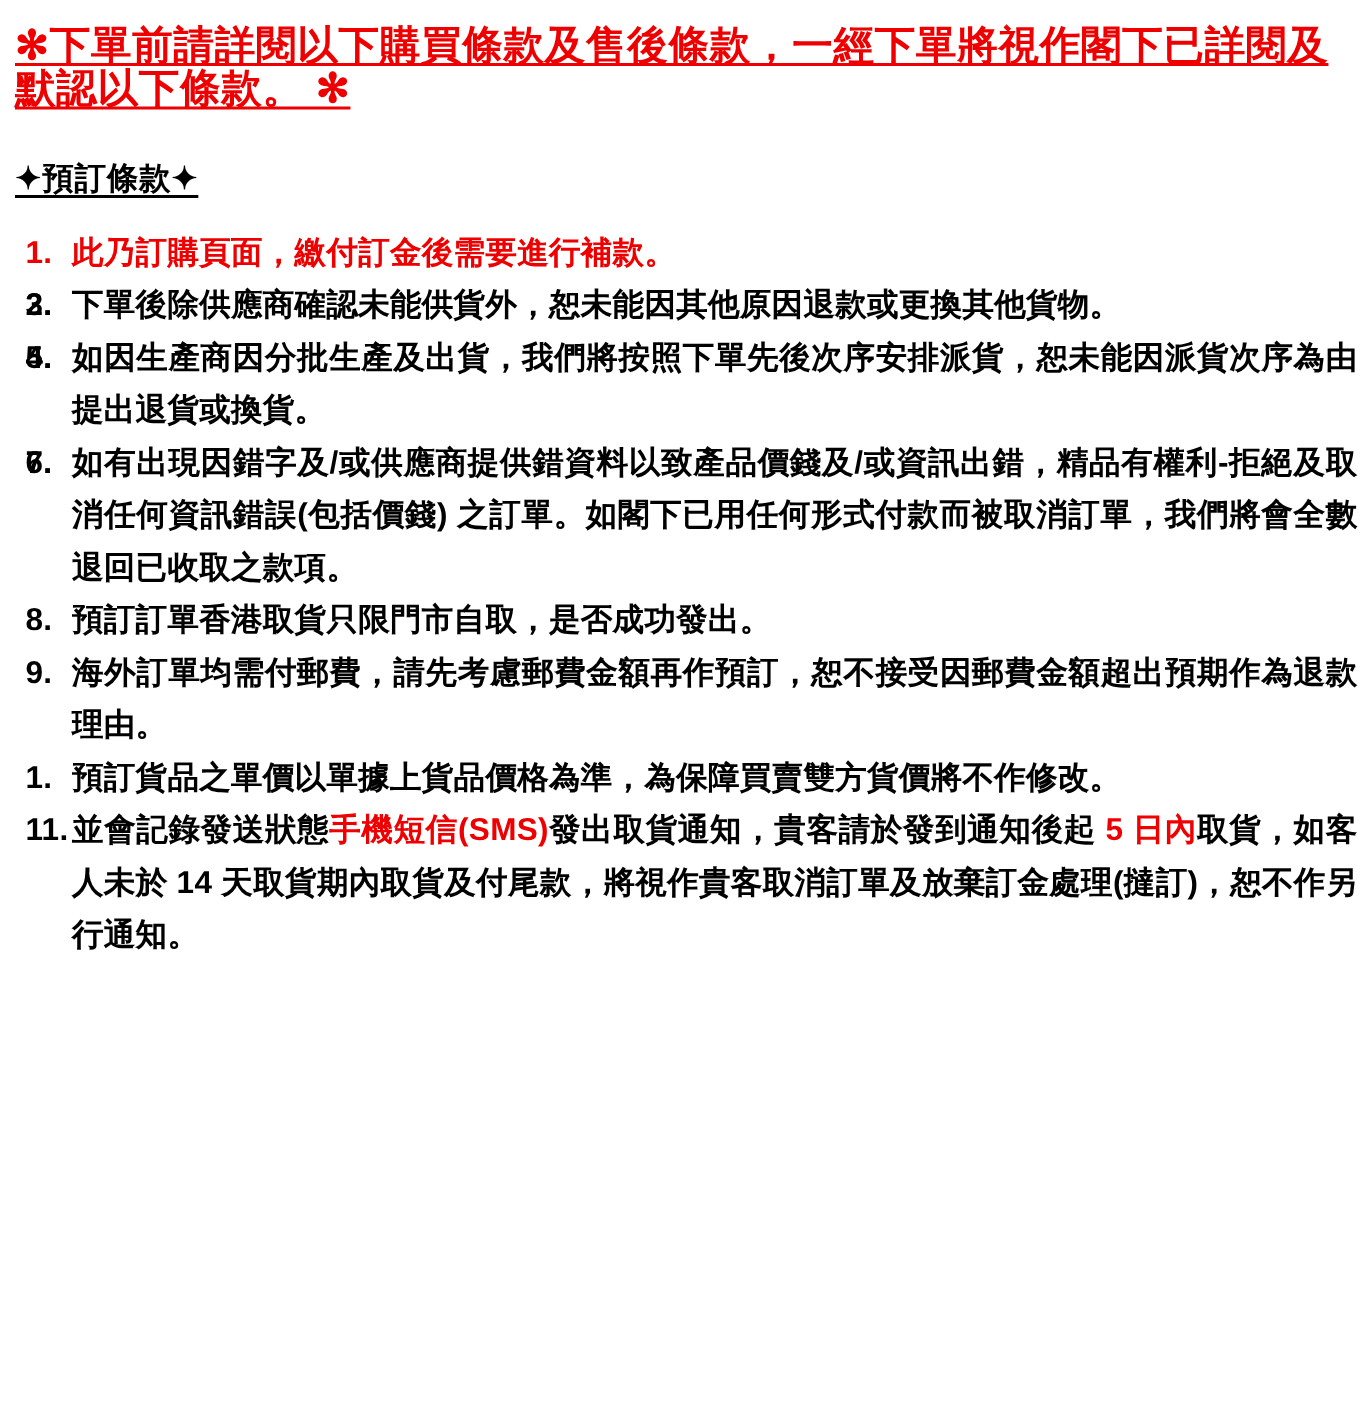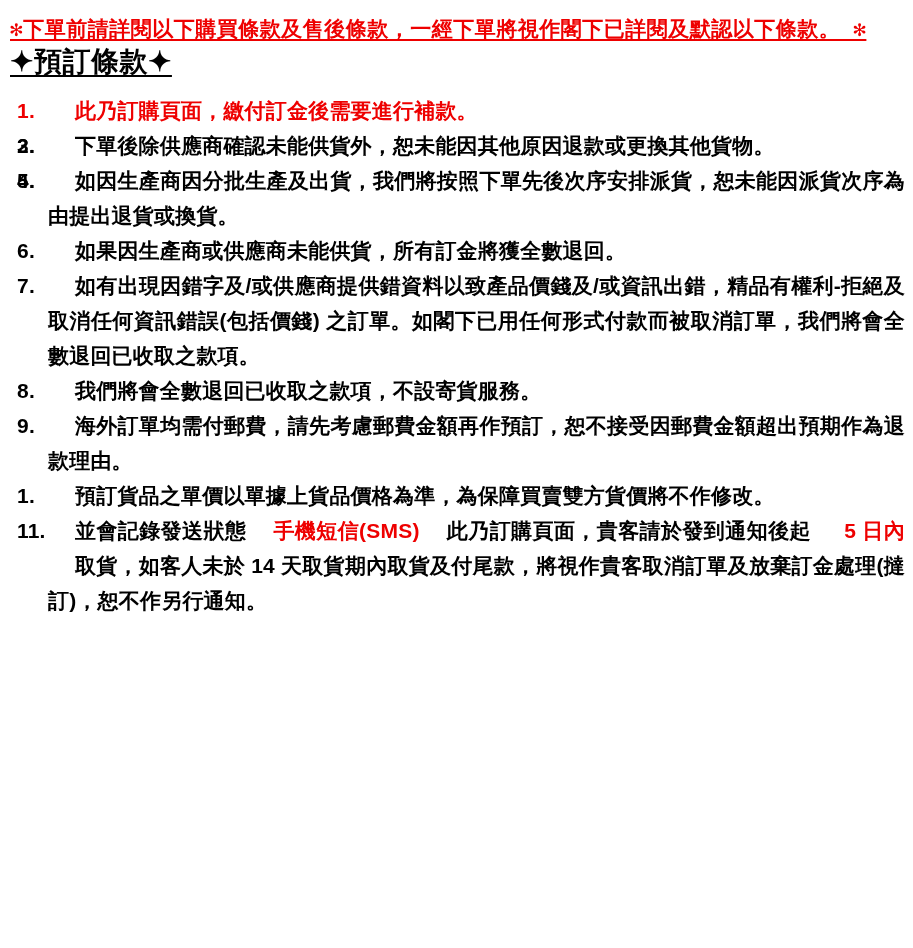--- a/index.html
+++ b/index.html
@@ -7,37 +7,36 @@
     width: 913px;
     font-family: "Liberation Sans", sans-serif;
     font-weight: 700;
     color: #000000;
     -webkit-font-smoothing: antialiased;
   }
   .page { padding: 12px 8px 8px 8px; box-sizing: border-box; width: 913px; }
 
   .notice {
     color: #ee0000;
-    font-size: 21px;
+    font-size: 27px;
     line-height: 29px;
     text-decoration: underline;
     text-underline-offset: 3px;
     margin: 4px 0 0 2px;
     letter-spacing: 0.5px;
-    font-family: Liberation Mono, monospace;
   }
 
   .section-title {
     display: inline-block;
-    font-size: 28px;
+    font-size: 21px;
     line-height: 28px;
     color: #000000;
     text-decoration: underline;
     text-underline-offset: 4px;
-    margin: 3px 0 0 2px;
+    margin: 32px 0 0 2px;
     letter-spacing: 0.5px;
   }
 
   .terms { margin-top: 17px; }
 
   .term-item {
     position: relative;
     padding-left: 40px;
     font-size: 21px;
     line-height: 35px;
@@ -45,21 +44,21 @@
     letter-spacing: 0.2px;
   }
   .term-num {
     position: absolute;
     left: 9px;
     top: 0;
     text-align: left;
     white-space: nowrap;
   }
 
-  .seg { color: #000000; margin-left: 27px; }
+  .seg { color: #000000; }
   .seg.red { color: #ee0000; }
   .term-num.red { color: #ee0000; }
   .seg.redu {
     color: #ee0000;
     text-underline-offset: 3px;
   }
 </style>
 </head>
 <body>
 
@@ -70,22 +69,22 @@
   <div>
     <span class="section-title">✦預訂條款✦</span>
   </div>
 
   <div class="terms">
       <div class="term-item"><span class="term-num red">1.</span><span class="seg red">此乃訂購頁面，繳付訂金後需要進行補款。</span></div>
       <div class="term-item"><span class="term-num">2.</span></div>
       <div class="term-item"><span class="term-num">3.</span><span class="seg">下單後除供應商確認未能供貨外，恕未能因其他原因退款或更換其他貨物。</span></div>
       <div class="term-item"><span class="term-num">4.</span></div>
       <div class="term-item"><span class="term-num">5.</span><span class="seg">如因生產商因分批生產及出貨，我們將按照下單先後次序安排派貨，恕未能因派貨次序為由提出退貨或換貨。</span></div>
-      <div class="term-item"><span class="term-num">6.</span><span class="seg">如果因生產商或供應商未能供貨，所有訂金將獲全數退回。</span></div>
+      <div class="term-item"><span class="term-num">6.</span></div>
       <div class="term-item"><span class="term-num">7.</span><span class="seg">如有出現因錯字及/或供應商提供錯資料以致產品價錢及/或資訊出錯，精品有權利-拒絕及取消任何資訊錯誤(包括價錢) 之訂單。如閣下已用任何形式付款而被取消訂單，我們將會全數退回已收取之款項。</span></div>
-      <div class="term-item"><span class="term-num">8.</span><span class="seg">我們將會全數退回已收取之款項，不設寄貨服務。</span></div>
+      <div class="term-item"><span class="term-num">8.</span><span class="seg">預訂訂單香港取貨只限門市自取，是否成功發出。</span></div>
       <div class="term-item"><span class="term-num">9.</span><span class="seg">海外訂單均需付郵費，請先考慮郵費金額再作預訂，恕不接受因郵費金額超出預期作為退款理由。</span></div>
       <div class="term-item"><span class="term-num">1.</span><span class="seg">預訂貨品之單價以單據上貨品價格為準，為保障買賣雙方貨價將不作修改。</span></div>
-      <div class="term-item"><span class="term-num">11.</span><span class="seg">並會記錄發送狀態</span><span class="seg redu">手機短信(SMS)</span><span class="seg">此乃訂購頁面，貴客請於發到通知後起 </span><span class="seg redu">5 日內</span><span class="seg">取貨，如客人未於 14 天取貨期內取貨及付尾款，將視作貴客取消訂單及放棄訂金處理(撻訂)，恕不作另行通知。</span></div>
+      <div class="term-item"><span class="term-num">11.</span><span class="seg">並會記錄發送狀態</span><span class="seg redu">手機短信(SMS)</span><span class="seg">發出取貨通知，貴客請於發到通知後起 </span><span class="seg redu">5 日內</span><span class="seg">取貨，如客人未於 14 天取貨期內取貨及付尾款，將視作貴客取消訂單及放棄訂金處理(撻訂)，恕不作另行通知。</span></div>
       <div class="term-item"><span class="term-num">12.</span></div>
     </div>
 
 </div>
 
 </body></html>

